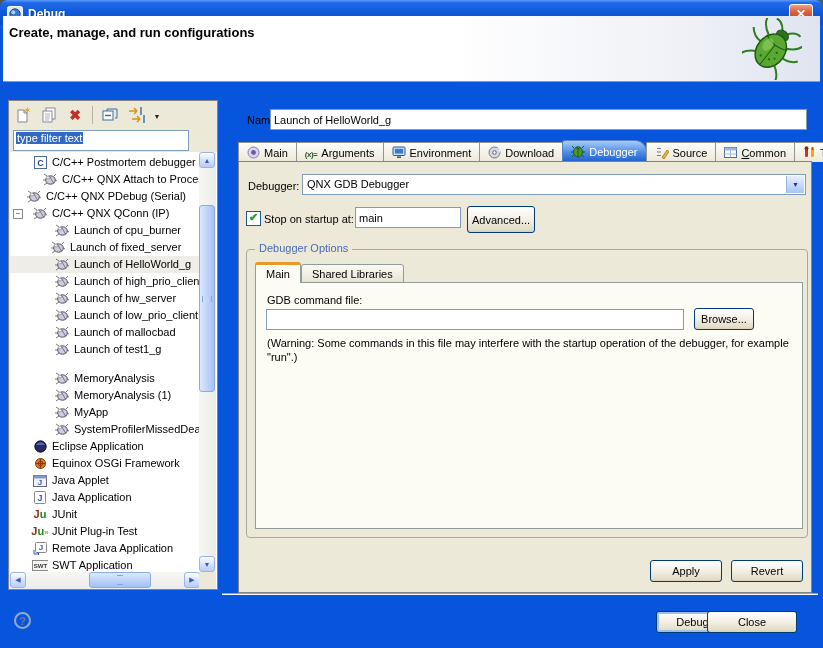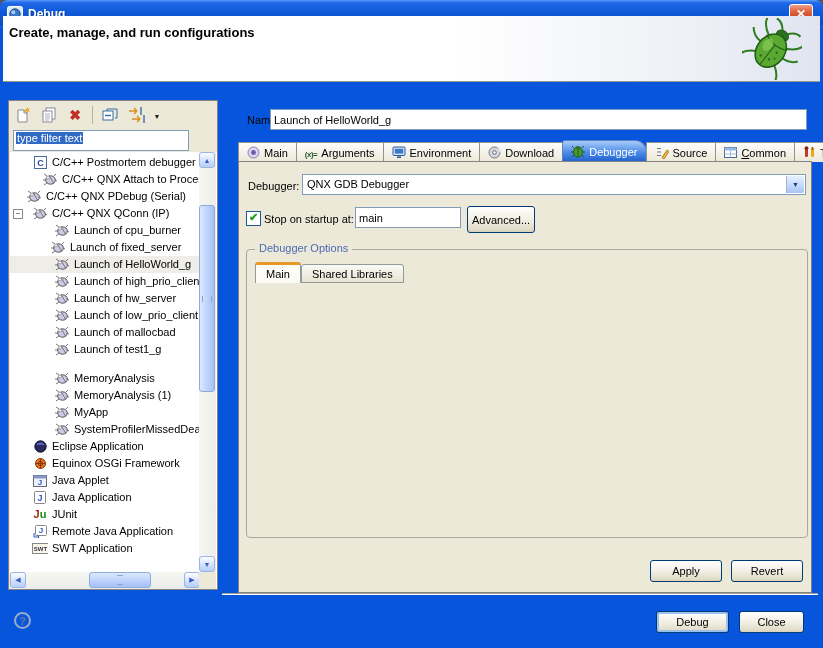--- a/index.html
+++ b/index.html
@@ -448,20 +448,26 @@
             <span class="tlabel">Java Application</span>
           </div>
           <div class="trow" style="padding-left: 22px;">
             <span class="ticon">
               <span class="ti-junit"><b>J</b><i>u</i></span>
             </span>
             <span class="tlabel">JUnit</span>
           </div>
           <div class="trow" style="padding-left: 22px;">
             <span class="ticon">
+              <span class="ti-junit"><b>J</b><i>u</i><span class="ti-plug">»</span></span>
+            </span>
+            <span class="tlabel">JUnit Plug-in Test</span>
+          </div>
+          <div class="trow" style="padding-left: 22px;">
+            <span class="ticon">
               <svg width="14" height="13">
                 <rect x="2.5" y="0.5" width="11" height="10" rx="1" fill="#fff" stroke="#888"></rect>
                 <text x="8" y="8" font-size="8" fill="#2a5ac8" text-anchor="middle" font-weight="bold">J</text>
                 <path d="M1 8 v4 h5 M4 10 l2 2 -2 2" fill="none" stroke="#2a5ac8"></path>
               </svg>
             </span>
             <span class="tlabel">Remote Java Application</span>
           </div>
           <div class="trow" style="padding-left: 22px;">
             <span class="ticon">
@@ -597,25 +603,31 @@
   <button class="xpbtn" style="left:467px;top:206px;width:68px;height:27px;">Advanced...</button>
 
   <div class="group">
     <span class="grouptitle">Debugger Options</span>
     <div class="itab active">
         <span>Main</span>
       </div>
     <div class="itab idle">
         <span>Shared Libraries</span>
       </div>
+    <div class="innerpanel">
+      <span class="lbl" style="left:11px;top:11px;">GDB command file:</span>
+      <input class="xpinput" style="left: 10px; top: 26px; width: 418px; height: 21px;" value="">
+      <button class="xpbtn" style="left:438px;top:25px;width:60px;height:22px;">Browse...</button>
+      <div class="warn">(Warning: Some commands in this file may interfere with the startup operation of the debugger, for example "run".)</div>
+    </div>
   </div>
 
   <button class="xpbtn" style="left:650px;top:560px;width:72px;height:22px;">Apply</button>
   <button class="xpbtn" style="left:731px;top:560px;width:72px;height:22px;">Revert</button>
 
   <div class="sepline"></div>
 
   <div class="help">
       <span>?</span>
     </div>
   <button class="xpbtn default" style="left:656px;top:611px;width:73px;height:22px;">Debug</button>
-  <button class="xpbtn" style="left:739px;top:611px;width:65px;height:22px;">Close</button>
+  <button class="xpbtn" style="left:707px;top:611px;width:90px;height:22px;">Close</button>
 </div>
 
 </body></html>

